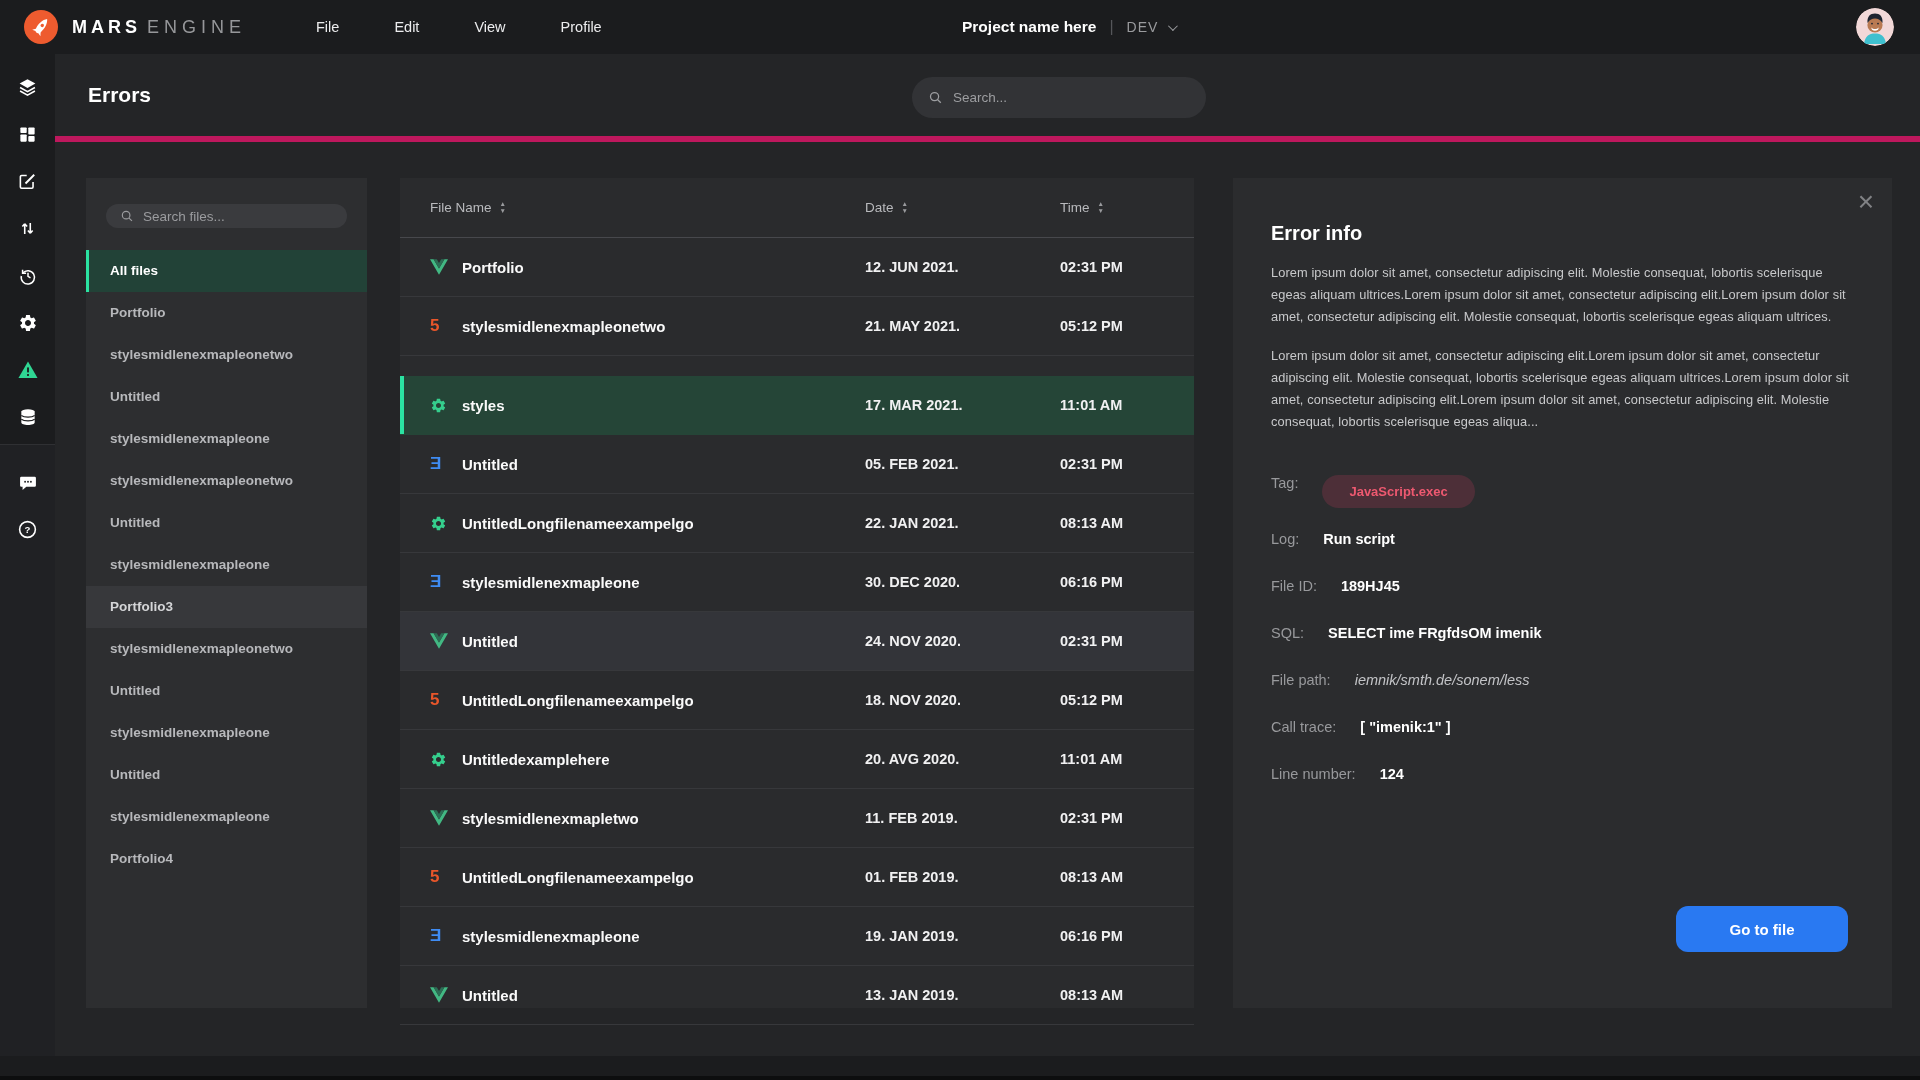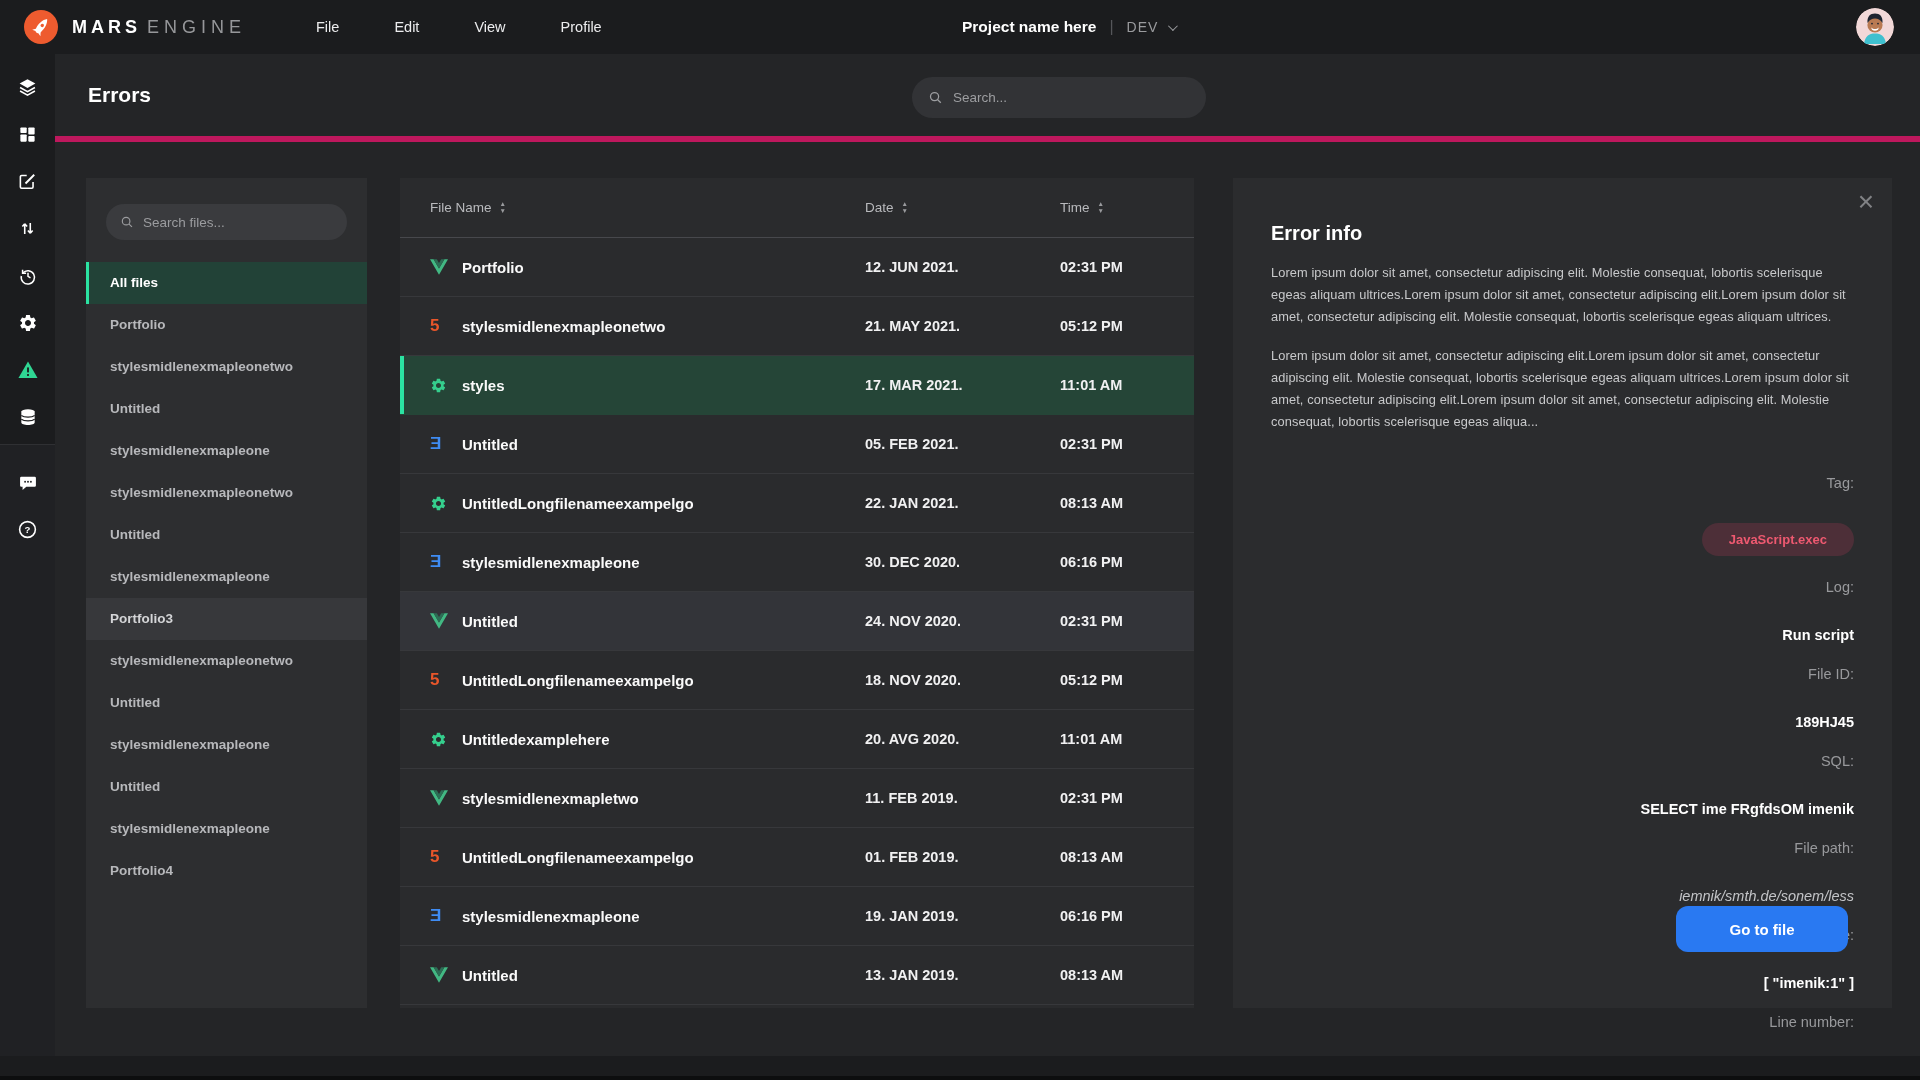--- a/index.html
+++ b/index.html
@@ -36,47 +36,47 @@
   .hdr-search input::placeholder { color:#9d9ea1; }
   .sb-search input::placeholder { color:#9b9c9f; }
 
   
   .panel { position:absolute; top:178px; height:830px; }
   .sidebar { left:86px; width:281px; background:#2d2e30; }
   .tablep  { left:400px; width:794px; background:#2a2b2d; }
   .errorp  { left:1233px; width:659px; background:#2b2c2e; }
 
   
-  .sb-search { margin:26px 20px 0 20px; height:36px; border-radius:18px; background:#3a3b3e; display:flex; align-items:center; padding-left:14px; gap:9px; }
+  .sb-search { margin:26px 20px 0 20px; height:24px; border-radius:18px; background:#3a3b3e; display:flex; align-items:center; padding-left:14px; gap:9px; }
   .file-list { margin-top:22px; }
   .file-item { height:42px; line-height:42px; padding-left:24px; font-size:13.5px; font-weight:600; color:#b7b8bb; cursor:pointer; white-space:nowrap; overflow:hidden; }
   .file-item.active { background:#224237; color:#fff; font-weight:700; box-shadow:inset 3px 0 0 #2be3a2; }
   .file-item.hover { background:#37383b; color:#d4d5d7; }
 
   
   .thead { display:grid; grid-template-columns:435px 195px 1fr; align-items:center; height:60px; padding-left:30px; border-bottom:1px solid #47484c; color:#b9babd; font-size:13.5px; }
   .th { display:flex; align-items:center; gap:8px; cursor:pointer; }
   .sort { display:inline-flex; flex-direction:column; gap:1px; font-size:6.5px; color:#9a9b9e; line-height:1; }
   .trow { display:grid; grid-template-columns:32px 403px 195px 1fr; align-items:center; height:59px; padding-left:30px; border-bottom:1px solid #37383b; cursor:pointer; }
-  .trow.selected { background:#254537; box-shadow:inset 4px 0 0 #2be3a2; border-bottom-color:transparent; }
+  .trow.selected { background:#254537; box-shadow:inset 4px 0 0 #2be3a2; border-bottom-color:transparent;margin-top:20px; }
   .trow.hover { background:#333439; }
   .cell-icon { display:flex; align-items:center; }
   .cell-name { font-size:15px; font-weight:700; color:#fafafa; white-space:nowrap; overflow:hidden; }
   .cell-date, .cell-time { font-size:14.5px; font-weight:700; color:#f1f1f2; }
   .glyph-html { color:#e8562a; font-weight:800; font-size:17px; }
   .glyph-css { color:#3f8cf3; font-weight:800; font-size:17px; }
 
   
   .errorp { padding:0 38px; }
   .close-x { position:absolute; top:10px; right:18px; font-size:28px; font-weight:300; color:#818285; cursor:pointer; line-height:1; }
   .ep-title { margin-top:44px; font-size:20px; font-weight:700; color:#fff; }
   .ep-msg-label { margin-top:34px; font-size:14.5px; color:#98999c; }
   .ep-par { margin-top:17px; font-size:12.8px; line-height:1.72; color:#c8c9cb; letter-spacing:0.1px; }
   .ep-fields { margin-top:42px; }
-  .field-row { display:flex; align-items:flex-end; gap:32px; margin-bottom:23px; min-height:24px;flex-direction:column; }
+  .field-row { display:flex; align-items:flex-start; gap:24px; margin-bottom:23px; min-height:24px; }
   .field-label { font-size:14.5px; color:#98999c; }
   .field-value { font-size:14.5px; font-weight:700; color:#fff; }
   .field-value.italic { font-style:italic; font-weight:400; color:#c3c4c7; }
   .tag-pill { background:#4d2f38; color:#ee5970; font-size:13px; font-weight:700; padding:9px 27px; border-radius:17px; cursor:pointer; }
   .goto-btn { position:absolute; right:44px; bottom:56px; width:172px; height:46px; background:#2979f2; border:none; border-radius:12px; color:#fff; font-size:15px; font-weight:700; font-family:inherit; cursor:pointer; }
 
   
   .bottom-band { position:absolute; left:0; right:0; bottom:0; height:24px; background:#1b1c1e; border-bottom:4px solid #0d0e0f; z-index:30; }
 
   svg { display:block; }

